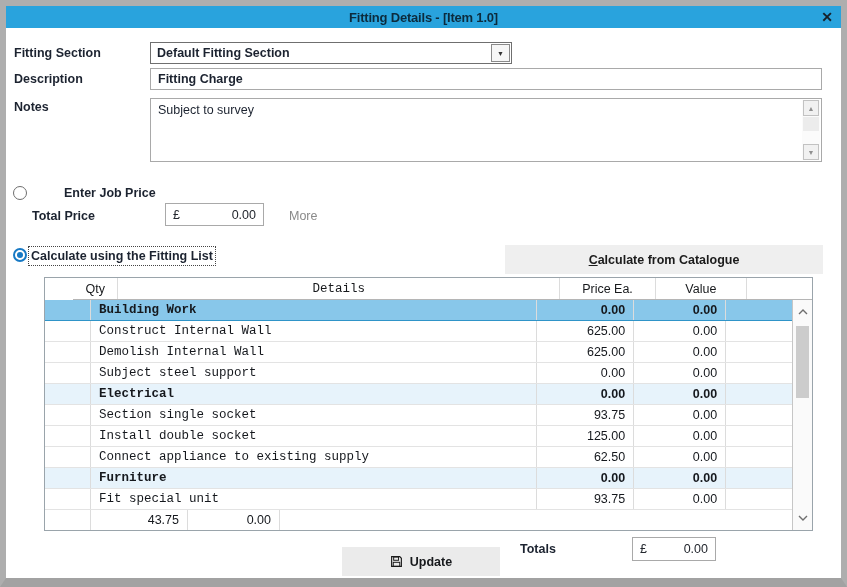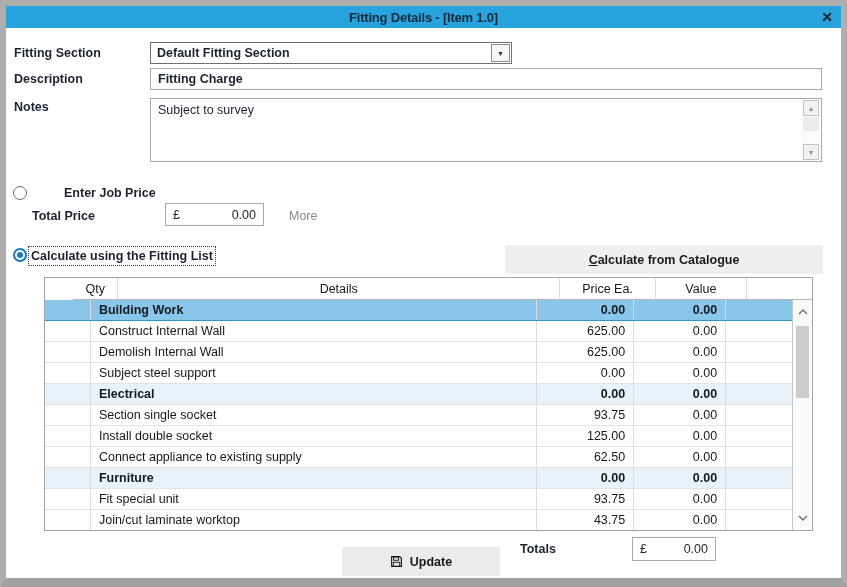--- a/index.html
+++ b/index.html
@@ -107,21 +107,21 @@
   }
   .thead, .trow { display:flex; }
   .thead {
     height:22px; border-bottom:1px solid #b5b5b5; background:#fff;
   }
   .thead .c { display:flex; align-items:center; justify-content:center; color:#17191c; }
   .tbody { position:absolute; left:0; top:22px; right:20px; bottom:0; overflow:hidden; }
   .trow { height:21px; border-bottom:1px solid #e3e3e3; background:#fff; cursor:pointer; }
   .c { border-right:1px solid #dcdcdc; overflow:hidden; white-space:nowrap; }
   .c.qty   { width:46px; }
-  .c.det   { width:447px; padding:0 8px; display:flex; align-items:center; }
+  .c.det   { width:447px; padding:0 8px; display:flex; align-items:center;font-family:Liberation Mono, monospace; }
   .c.pr    { width:97px;  padding:0 8px; display:flex; align-items:center; justify-content:flex-end; }
   .c.val   { width:92px;  padding:0 8px; display:flex; align-items:center; justify-content:flex-end; }
   .c.blank { width:66px; border-right:none; }
   .thead .c.det, .thead .c.pr, .thead .c.val { justify-content:center; padding:0; }
   .trow.section { background:#e7f3fb; font-weight:700; }
   .trow.selected {
     background:#88c7ea; font-weight:700;
     border-top:1px solid #2f94c8; border-bottom:1px solid #2f94c8;
     height:22px; margin-top:-1px;
   }
@@ -272,21 +272,20 @@
   </div>
         <div class="trow">
     <div class="c qty"></div>
     <div class="c det">Fit special unit</div>
     <div class="c pr">93.75</div>
     <div class="c val">0.00</div>
     <div class="c blank"></div>
   </div>
         <div class="trow">
     <div class="c qty"></div>
-    <div class="c det">Join/cut laminate worktop</div>
     <div class="c pr">43.75</div>
     <div class="c val">0.00</div>
     <div class="c blank"></div>
   </div>
       </div>
     <div class="vscroll">
       <span class="vsbtn up">
         <svg width="10" height="6" viewBox="0 0 10 6">
             <polyline points="1,5 5,1 9,5" fill="none" stroke="#6e6e6e" stroke-width="1.4"></polyline>
           </svg>

